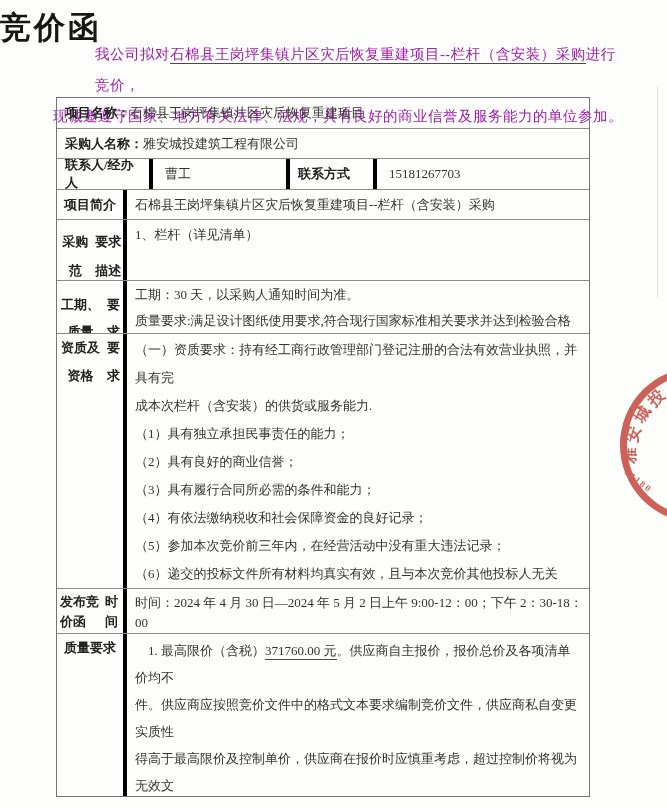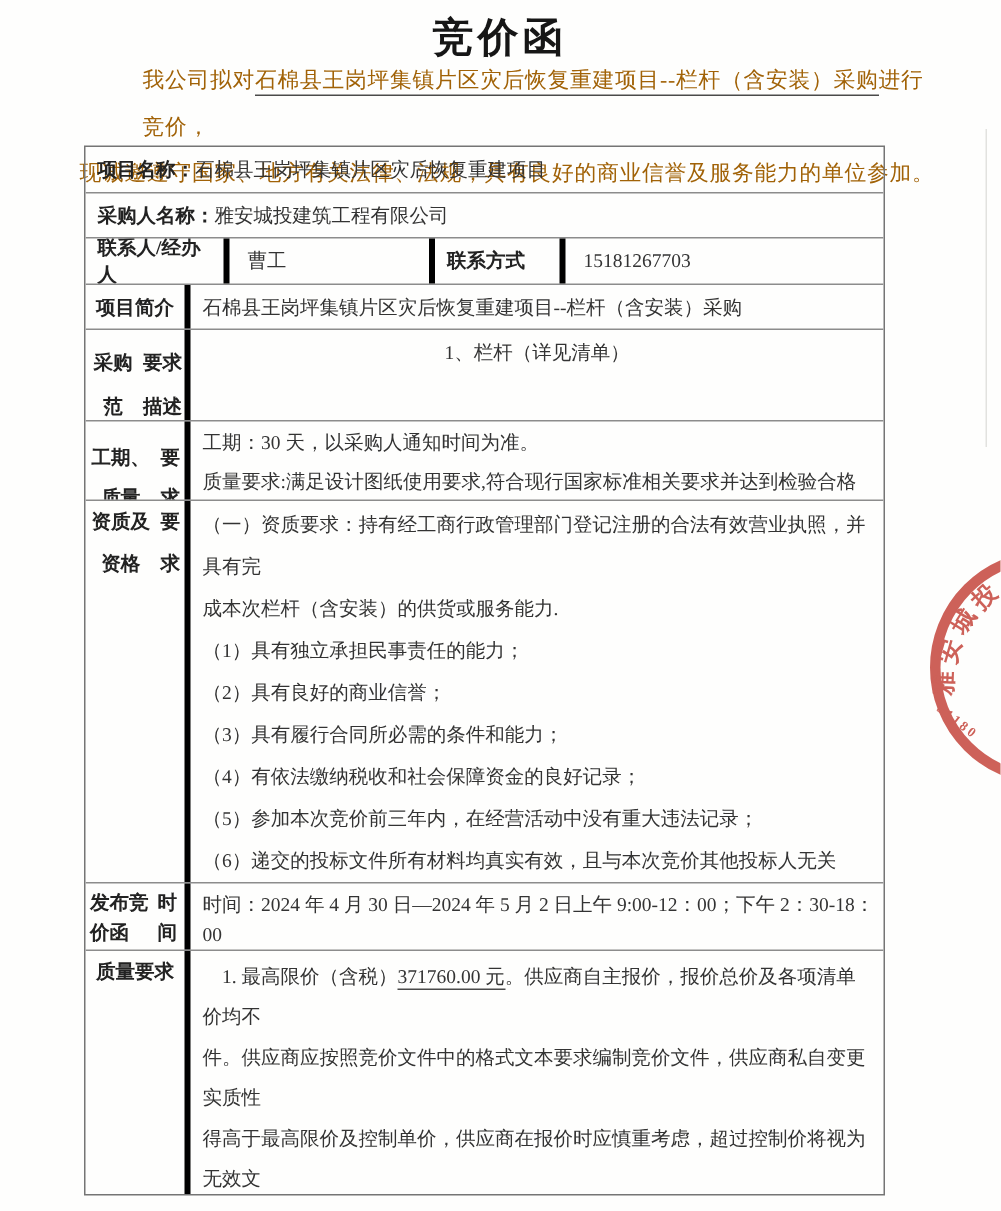--- a/index.html
+++ b/index.html
@@ -3,26 +3,26 @@
 <meta charset="utf-8">
 <style>
   html,body{margin:0;padding:0;}
   body{
     width:667px;height:807px;position:relative;overflow:hidden;
     background:#fefefd;
     font-family:"Liberation Serif","DejaVu Serif",serif;
     color:#3a3a3a;
   }
   .page-title{
-    position:absolute;top:7px;left:0;width:667px;text-align:center;
-    font-size:27px;font-weight:bold;letter-spacing:3px;color:#161616;
+    position:absolute;top:7px;left:0;width:667px;
+    font-size:31px;font-weight:bold;letter-spacing:3px;color:#161616;
   }
   .intro{
     position:absolute;left:53px;top:39px;width:572px;
-    font-size:14.5px;line-height:31px;color:#a16207;letter-spacing:0.5px;
+    font-size:14.5px;line-height:31px;color:#a21caf;letter-spacing:0.5px;
   }
   .intro .l1{padding-left:42px;}
   .u{border-bottom:1px solid #4a4a4a;padding-bottom:1px;}
   
   .tbl{
     position:absolute;left:56px;top:97px;width:534px;height:700px;
     border:1px solid #757575;box-sizing:border-box;overflow:hidden;
     font-size:13px;color:#333;
   }
   .row{display:flex;box-sizing:border-box;width:100%;}
@@ -33,21 +33,21 @@
   .r1{height:30px;} .r2{height:30px;} .r3{height:31px;} .r4{height:30px;}
   .r5{height:61px;} .r6{height:53px;} .r7{height:255px;} .r8{height:45px;} .r9{height:164px;}
   .one-line{display:flex;align-items:center;padding-left:8px;width:100%;}
   .lab-w{width:66px;}
   .fill{flex:1 1 auto;}
   .vcenter{display:flex;align-items:center;}
   .lab-col{display:flex;flex-direction:row;text-align:center;}
   .lab-top{justify-content:flex-start;padding-top:7px;line-height:29px;}
   .lab-mid{justify-content:center;line-height:28px;}
   .lab-tight{justify-content:flex-start;padding-top:3px;line-height:20px;text-align:left;padding-left:3px;}
-  .c-top{padding:6px 8px 0 8px;text-align:center;}
+  .c-top{padding:6px 8px 0 8px;}
   .lh27 div{line-height:26px;}
   .lh28 div{line-height:28px;}
   .lh21 div{line-height:20px;}
   .lh27{padding-top:1px;}
   .lh28{padding-top:2px;}
   .lh21{padding-top:4px;}
   .c3-1{width:92px;}
   .c3-2{width:137px;padding-left:12px;}
   .c3-3{width:87px;padding-left:8px;}
   .c3-4{flex:1 1 auto;padding-left:12px;}

